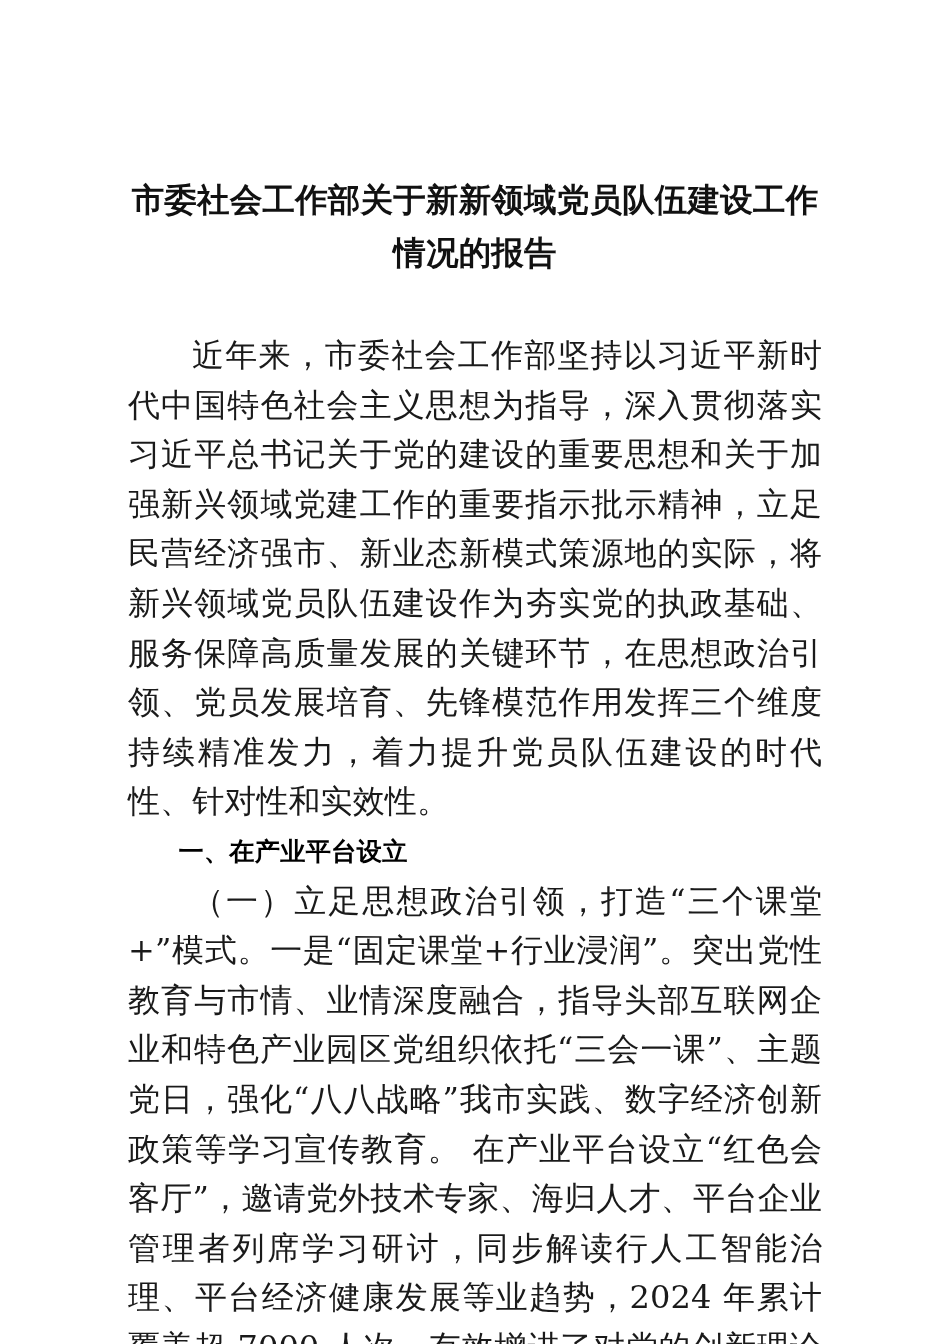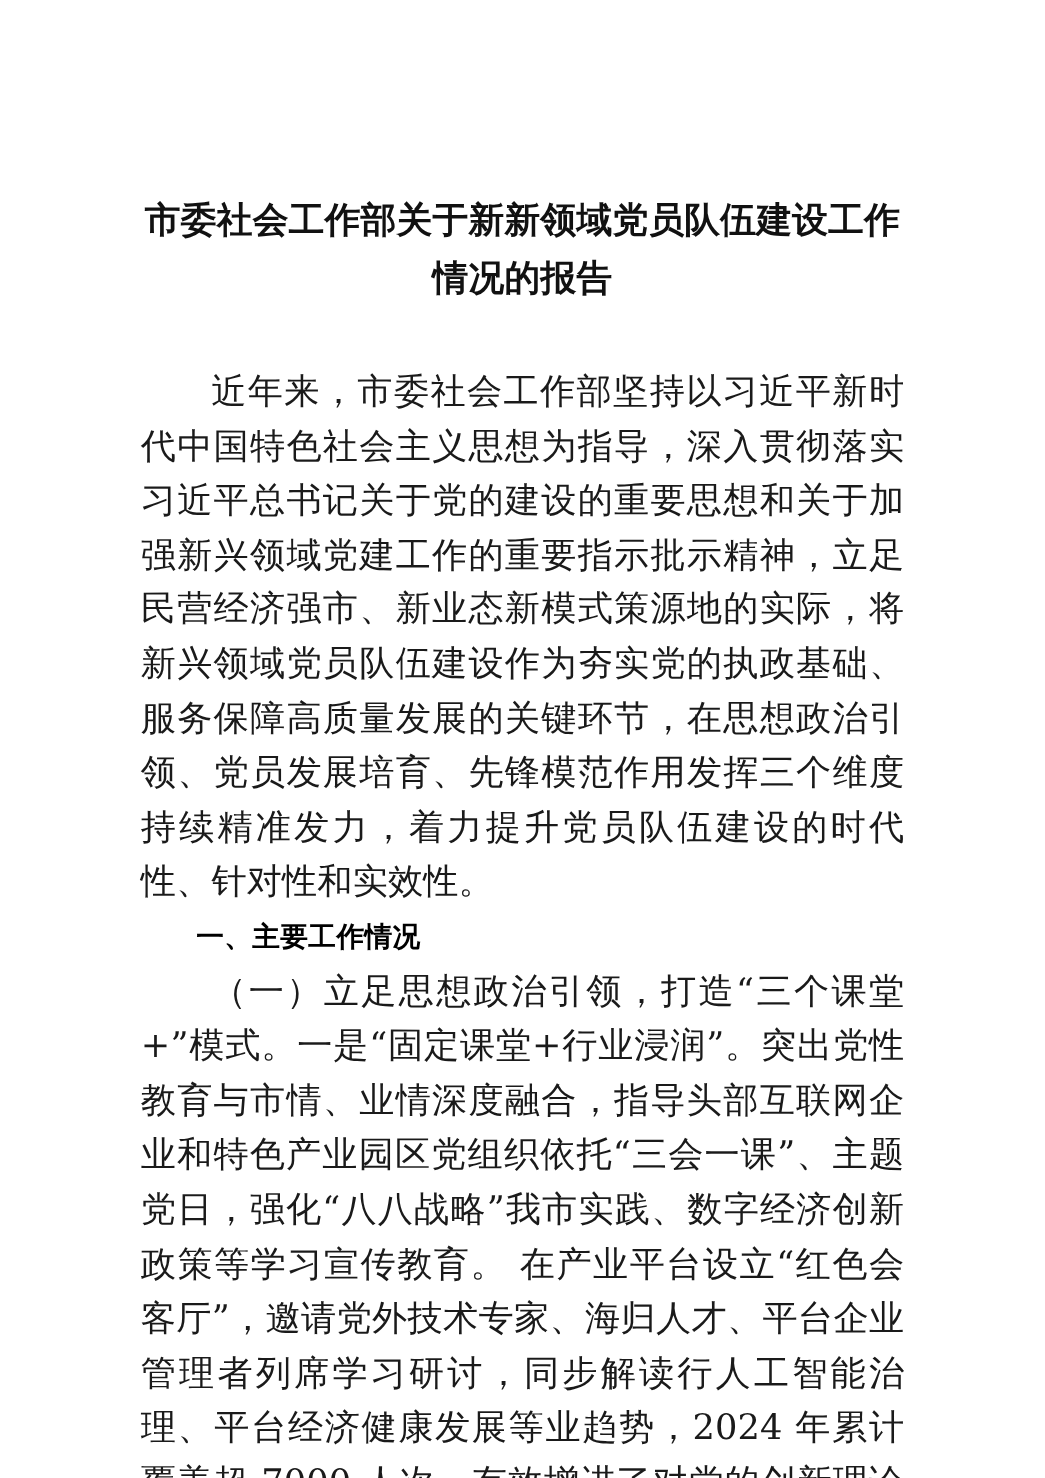--- a/index.html
+++ b/index.html
@@ -84,18 +84,18 @@
 </head>
 <body>
 
 <div class="page">
   <div class="content">
 
     <h1 class="doc-title" id="doc-title-el">市委社会工作部关于新新领域党员队伍建设工作情况的报告</h1>
 
     <p class="para first-body">近年来，市委社会工作部坚持以习近平新时代中国特色社会主义思想为指导，深入贯彻落实习近平总书记关于党的建设的重要思想和关于加强新兴领域党建工作的重要指示批示精神，立足民营经济强市、新业态新模式策源地的实际，将新兴领域党员队伍建设作为夯实党的执政基础、服务保障高质量发展的关键环节，在思想政治引领、党员发展培育、先锋模范作用发挥三个维度持续精准发力，着力提升党员队伍建设的时代性、针对性和实效性。</p>
 
-    <h2 class="section-heading">一、主要工作情况</h2>
+    <h2 class="section-heading">一、在产业平台设立</h2>
 
     <p class="para">（一）立足思想政治引领，打造“三个课堂+”模式。一是“固定课堂+行业浸润”。突出党性教育与市情、业情深度融合，指导头部互联网企业和特色产业园区党组织依托“三会一课”、主题党日，强化“八八战略”我市实践、数字经济创新政策等学习宣传教育。 在产业平台设立“红色会客厅”，邀请党外技术专家、海归人才、平台企业管理者列席学习研讨，同步解读行人工智能治理、平台经济健康发展等业趋势，2024 年累计覆盖超 7000 人次，有效增进了对党的创新理论的政治认</p>
 
   </div>
 </div>
 
 </body></html>

